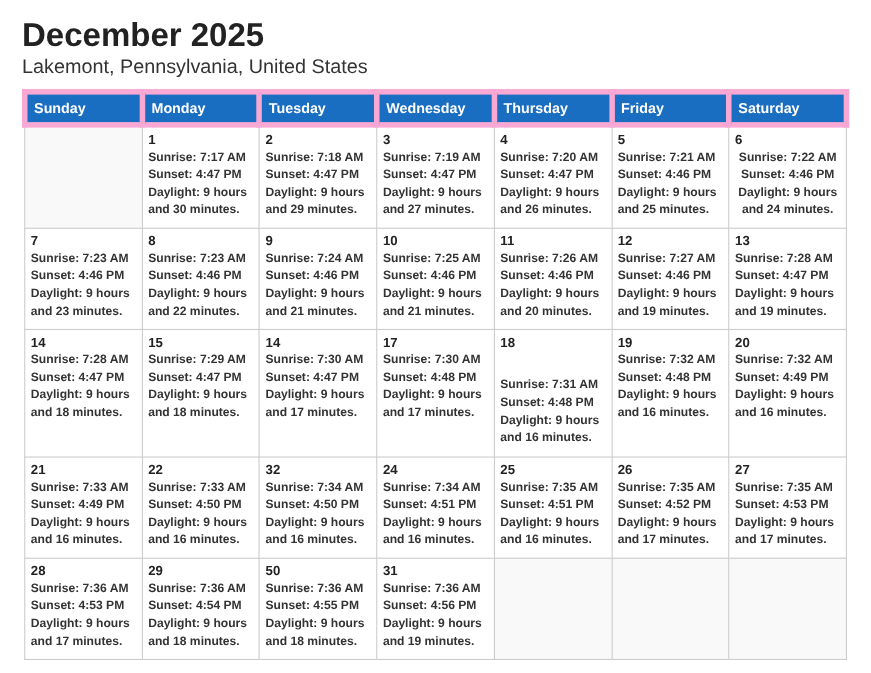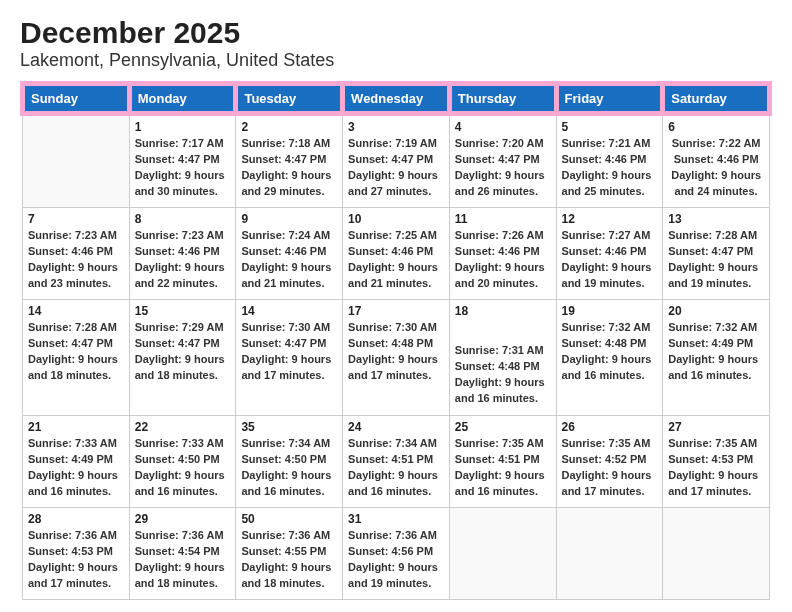--- a/index.html
+++ b/index.html
@@ -279,21 +279,21 @@
 and 16 minutes.</div>
           </td>
           <td>
             <span class="day-num">22</span>
             <div class="day-info" style="white-space: pre-line;">Sunrise: 7:33 AM
 Sunset: 4:50 PM
 Daylight: 9 hours
 and 16 minutes.</div>
           </td>
           <td>
-            <span class="day-num">35</span>
+            <span class="day-num">32</span>
             <div class="day-info" style="white-space: pre-line;">Sunrise: 7:34 AM
 Sunset: 4:50 PM
 Daylight: 9 hours
 and 16 minutes.</div>
           </td>
           <td>
             <span class="day-num">24</span>
             <div class="day-info" style="white-space: pre-line;">Sunrise: 7:34 AM
 Sunset: 4:51 PM
 Daylight: 9 hours

